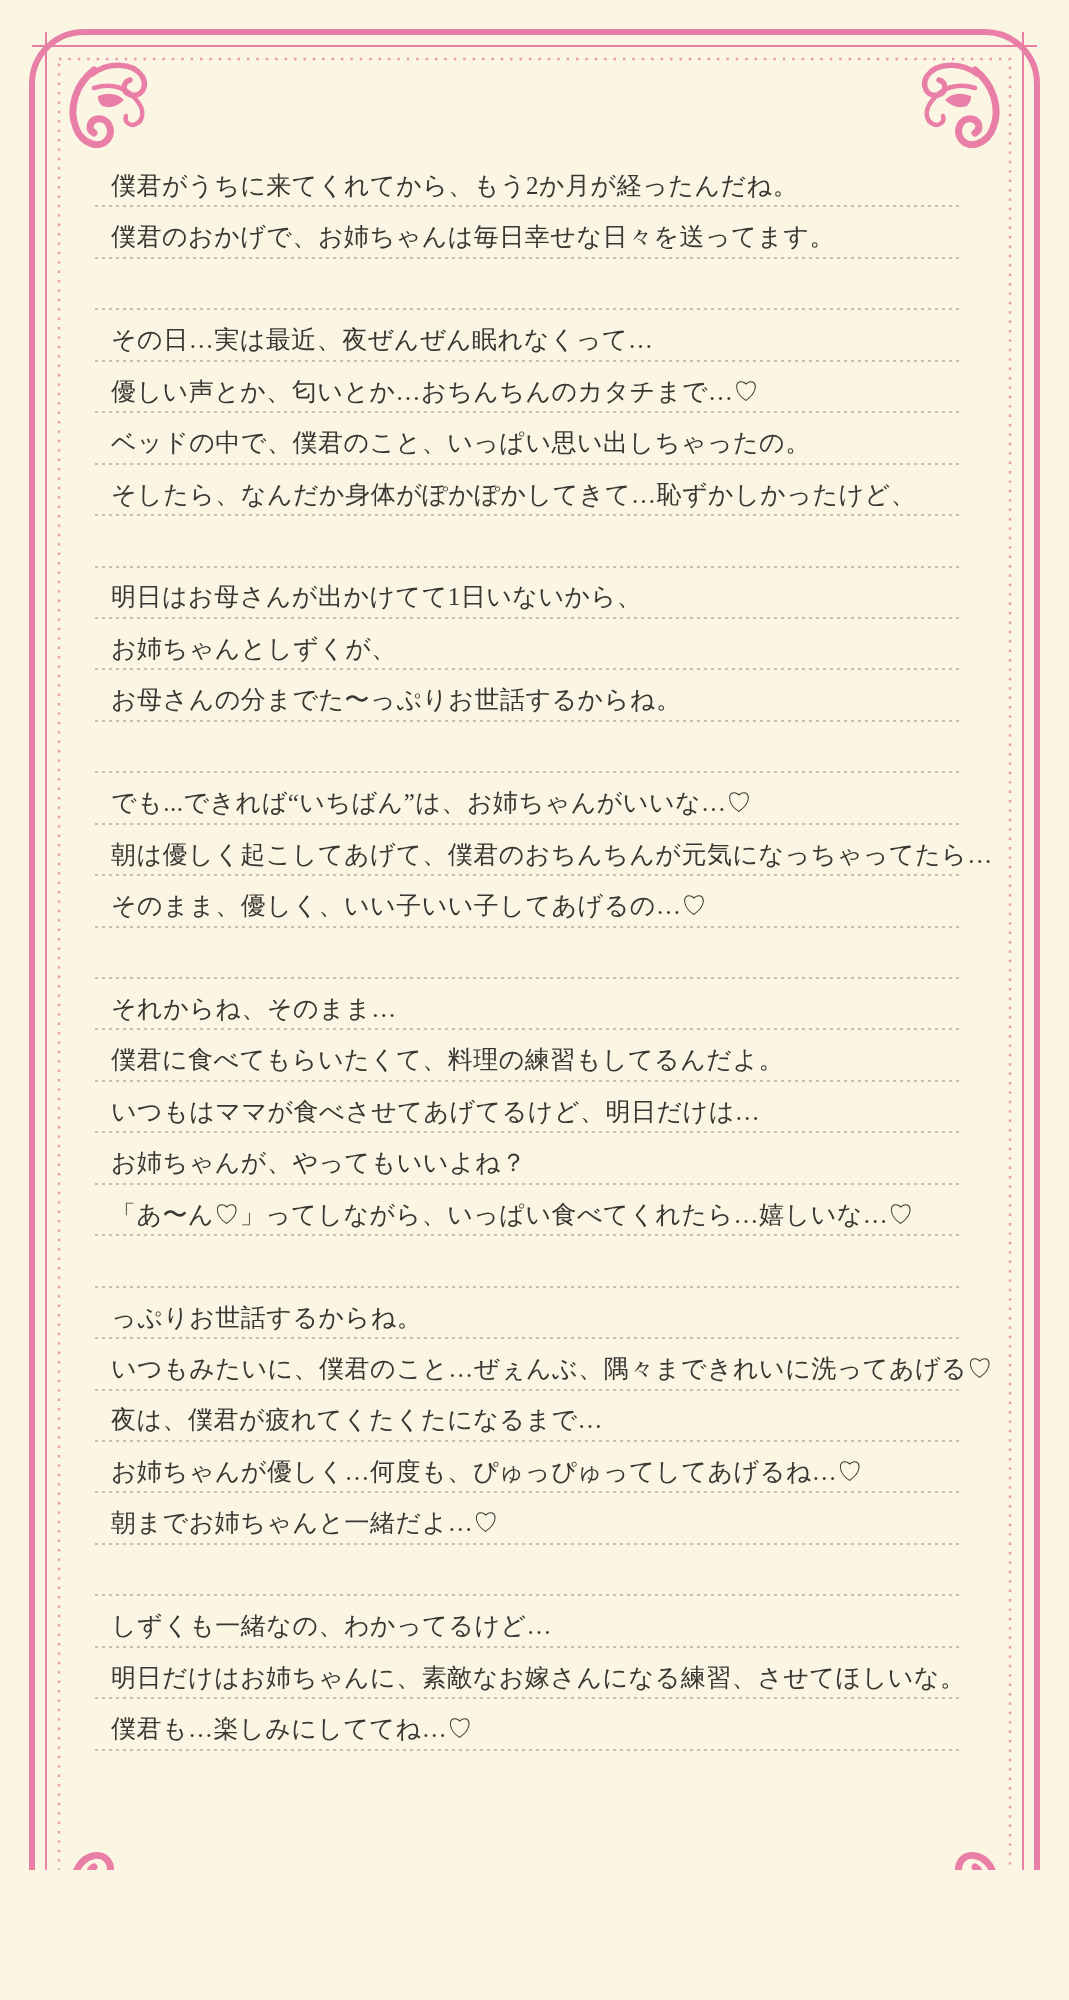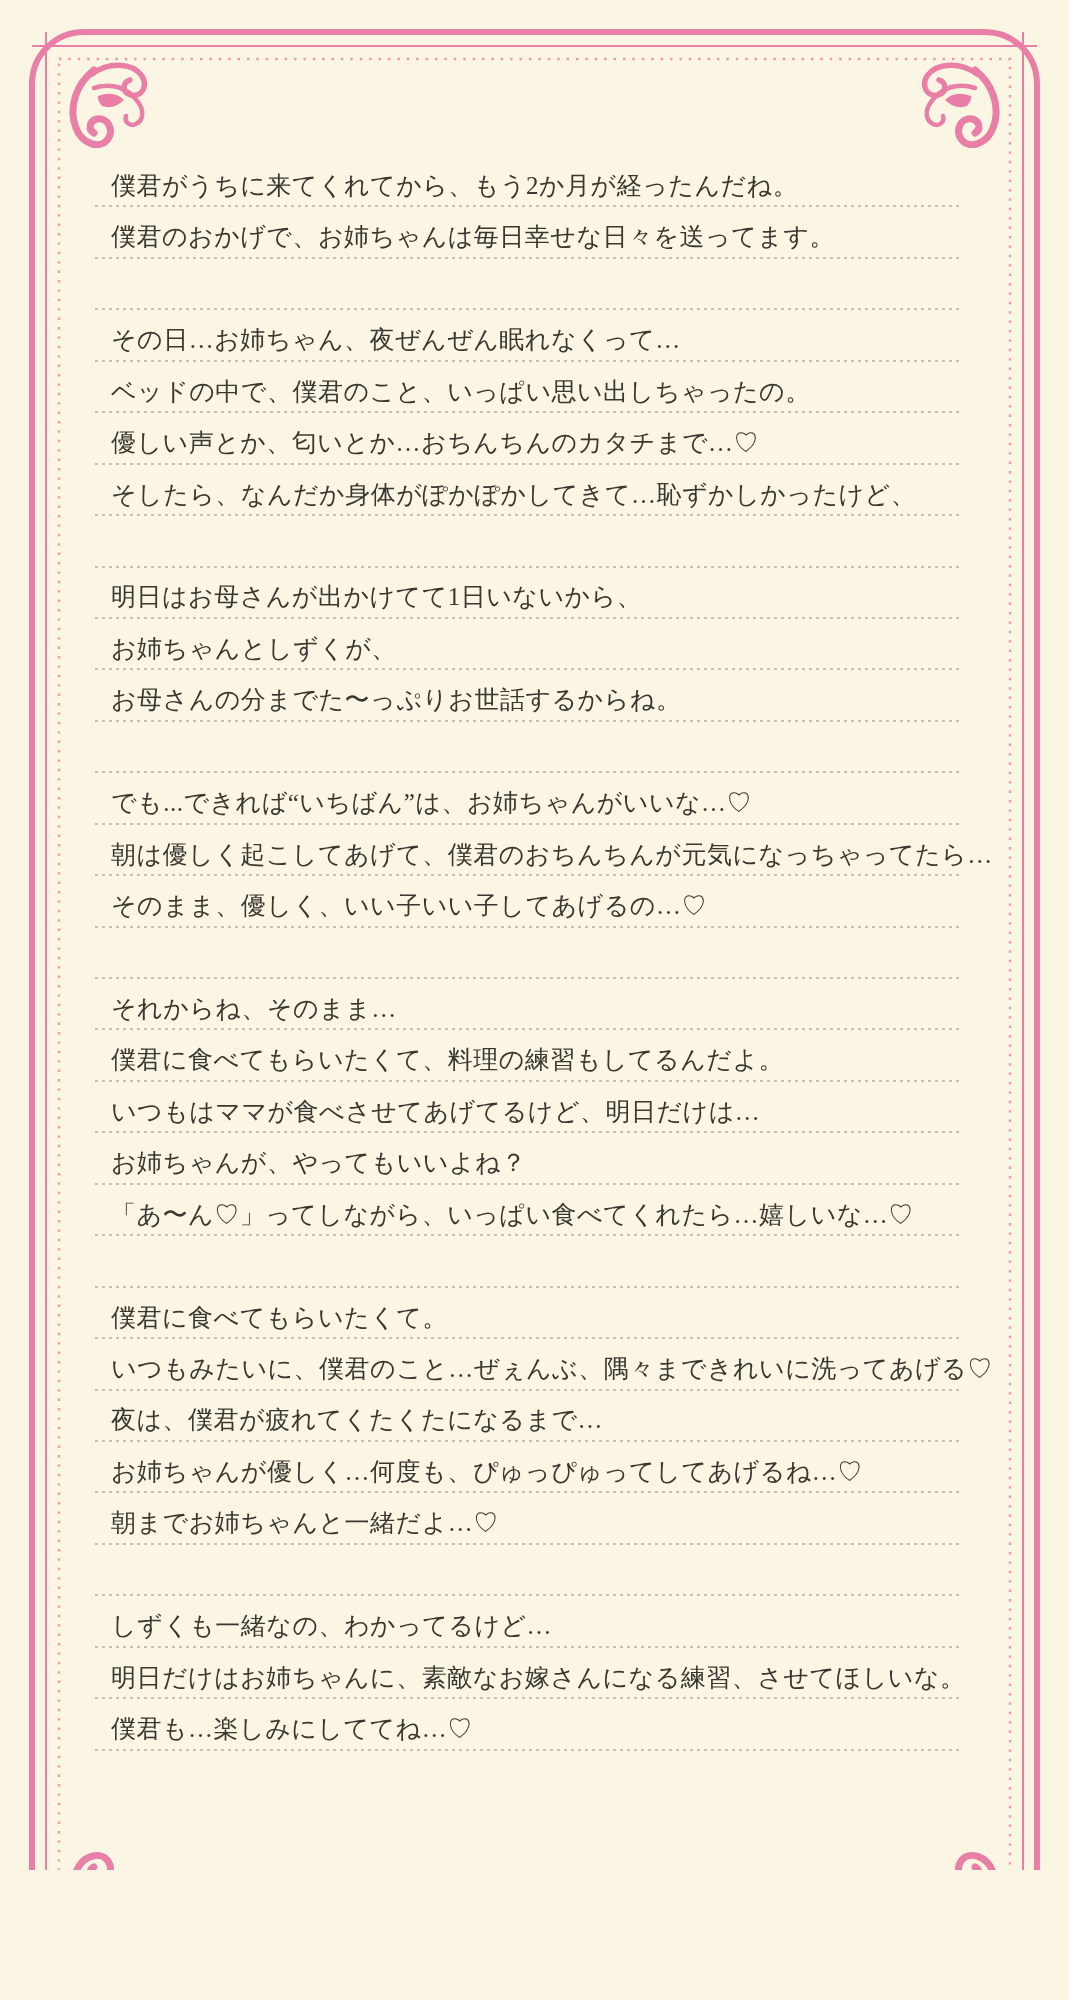--- a/index.html
+++ b/index.html
@@ -82,27 +82,27 @@
       <div class="row">
         <span class="line-text">僕君がうちに来てくれてから、もう2か月が経ったんだね。</span>
       </div>
       <div class="row">
         <span class="line-text">僕君のおかげで、お姉ちゃんは毎日幸せな日々を送ってます。</span>
       </div>
       <div class="row">
         <span class="line-text"></span>
       </div>
       <div class="row">
-        <span class="line-text">その日…お姉ちゃん、夜ぜんぜん眠れなくって…</span>
+        <span class="line-text">その日…実は最近、夜ぜんぜん眠れなくって…</span>
+      </div>
+      <div class="row">
+        <span class="line-text">優しい声とか、匂いとか…おちんちんのカタチまで…♡</span>
       </div>
       <div class="row">
         <span class="line-text">ベッドの中で、僕君のこと、いっぱい思い出しちゃったの。</span>
-      </div>
-      <div class="row">
-        <span class="line-text">優しい声とか、匂いとか…おちんちんのカタチまで…♡</span>
       </div>
       <div class="row">
         <span class="line-text">そしたら、なんだか身体がぽかぽかしてきて…恥ずかしかったけど、</span>
       </div>
       <div class="row">
         <span class="line-text"></span>
       </div>
       <div class="row">
         <span class="line-text">明日はお母さんが出かけてて1日いないから、</span>
       </div>
@@ -139,21 +139,21 @@
       <div class="row">
         <span class="line-text">お姉ちゃんが、やってもいいよね？</span>
       </div>
       <div class="row">
         <span class="line-text">「あ〜ん♡」ってしながら、いっぱい食べてくれたら…嬉しいな…♡</span>
       </div>
       <div class="row">
         <span class="line-text"></span>
       </div>
       <div class="row">
-        <span class="line-text">僕君に食べてもらいたくて。</span>
+        <span class="line-text">っぷりお世話するからね。</span>
       </div>
       <div class="row">
         <span class="line-text">いつもみたいに、僕君のこと…ぜぇんぶ、隅々まできれいに洗ってあげる♡</span>
       </div>
       <div class="row">
         <span class="line-text">夜は、僕君が疲れてくたくたになるまで…</span>
       </div>
       <div class="row">
         <span class="line-text">お姉ちゃんが優しく…何度も、ぴゅっぴゅってしてあげるね…♡</span>
       </div>

